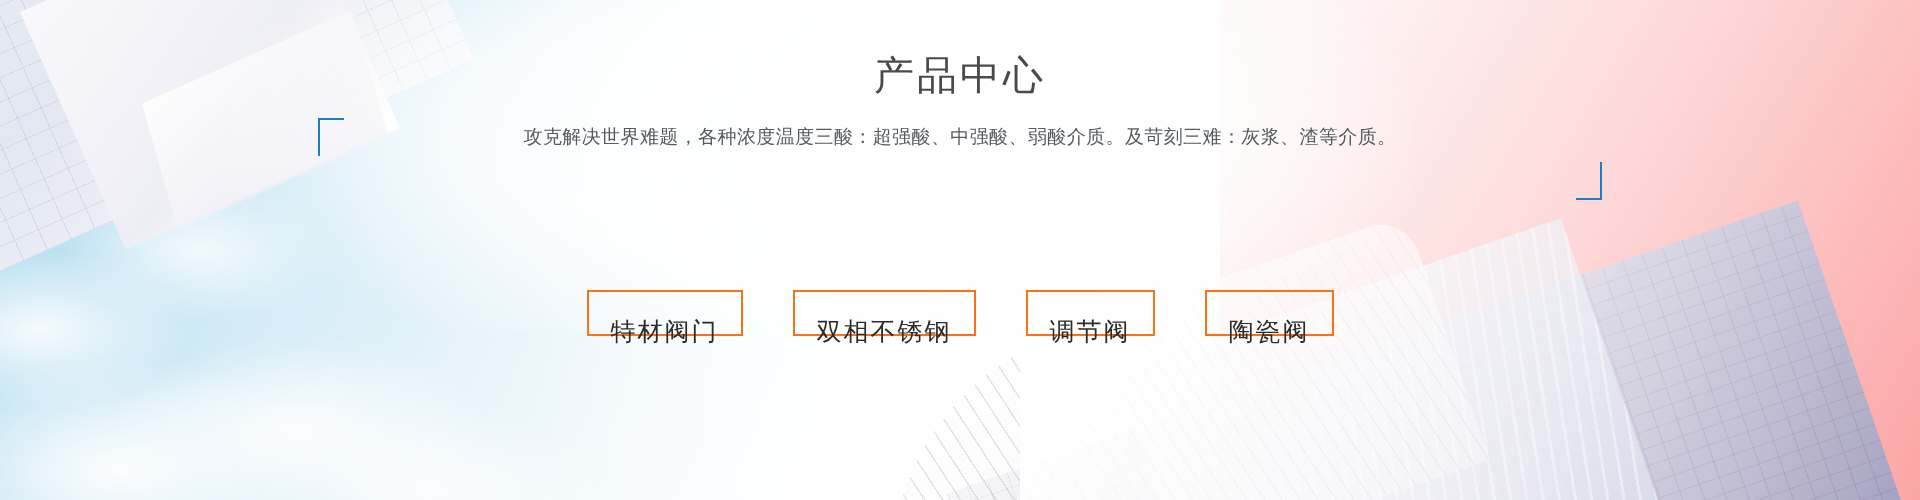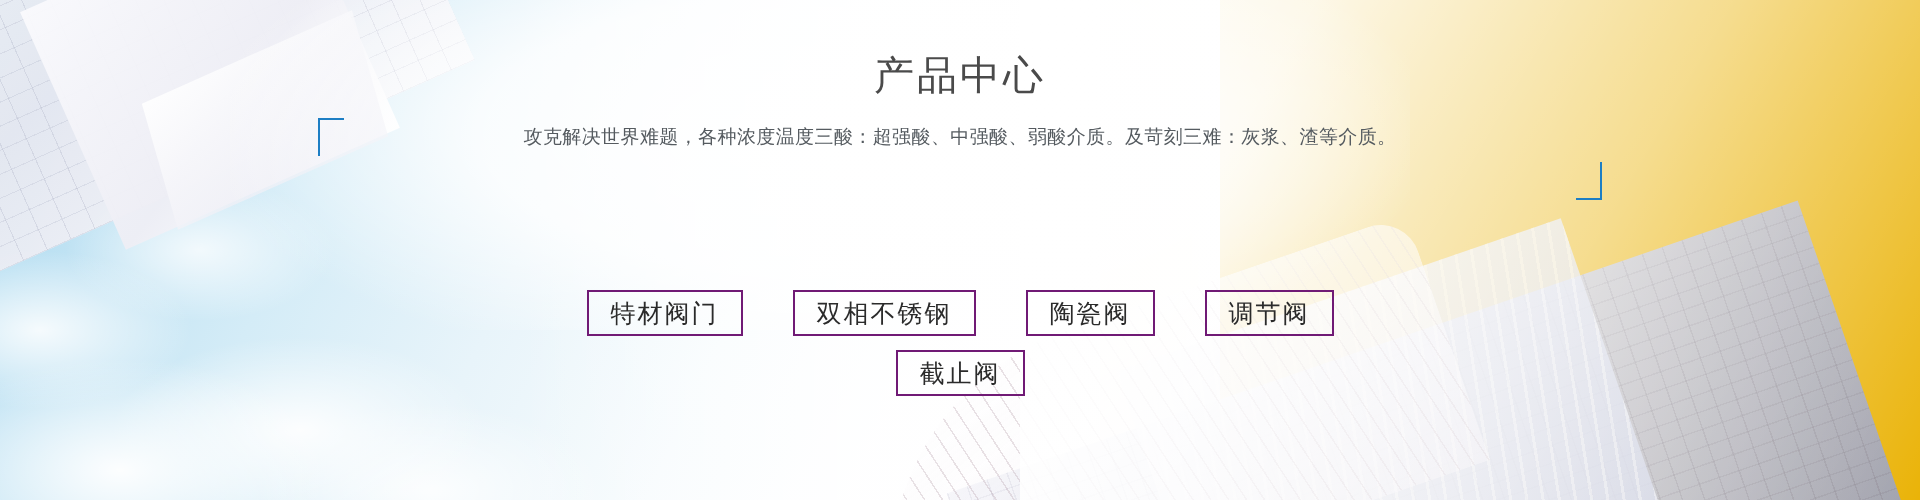--- a/index.html
+++ b/index.html
@@ -9,21 +9,21 @@
     background:#ffffff;
     overflow:hidden;
   }
 
   
   .banner {
     position:relative;
     width:1920px;
     height:500px;
     overflow:hidden;
-    background:#eab308;
+    background:#fca5a5;
   }
 
   
   .bg-sky {
     position:absolute; left:0; top:0; width:1100px; height:500px;
     background:
       radial-gradient(ellipse 300px 160px at 120px 470px, rgba(255,255,255,.95) 0%, rgba(255,255,255,0) 70%),
       radial-gradient(ellipse 260px 130px at 300px 430px, rgba(255,255,255,.92) 0%, rgba(255,255,255,0) 72%),
       radial-gradient(ellipse 210px 110px at 40px 330px, rgba(255,255,255,.85) 0%, rgba(255,255,255,0) 72%),
       radial-gradient(ellipse 240px 120px at 430px 490px, rgba(255,255,255,.85) 0%, rgba(255,255,255,0) 72%),
@@ -140,22 +140,22 @@
   
   .btn-grid {
     position:absolute; top:290px; left:0; width:1920px;
     display:flex; flex-direction:column; align-items:center;
     row-gap:14px;
   }
   .btn-row { display:flex; align-items:center; column-gap:50px; }
   .cat-btn {
     min-width:122px;
     height:46px;
-    padding:0 22px;
-    border:2px solid #701a75;
+    padding:18px 22px;
+    border:2px solid #f97316;
     background:transparent;
     color:#2b2b2b;
     font-size:25px;
     line-height:42px;
     letter-spacing:2px;
     text-align:center;
     white-space:nowrap;
     cursor:pointer;
     font-family:"Liberation Sans","DejaVu Sans",sans-serif;
   }
@@ -185,23 +185,22 @@
 
     <div class="desc-block">
       <p class="desc-line">攻克解决世界难题，各种浓度温度三酸：超强酸、中强酸、弱酸介质。及苛刻三难：灰浆、渣等介质。</p>
     </div>
 
     <div class="btn-grid">
 
       <div class="btn-row">
         <button class="cat-btn">特材阀门</button>
         <button class="cat-btn">双相不锈钢</button>
+        <button class="cat-btn">调节阀</button>
         <button class="cat-btn">陶瓷阀</button>
-        <button class="cat-btn">调节阀</button>
       </div>
 
       <div class="btn-row">
-        <button class="cat-btn">截止阀</button>
       </div>
 
     </div>
   </div>
 </div>
 
 </body></html>

